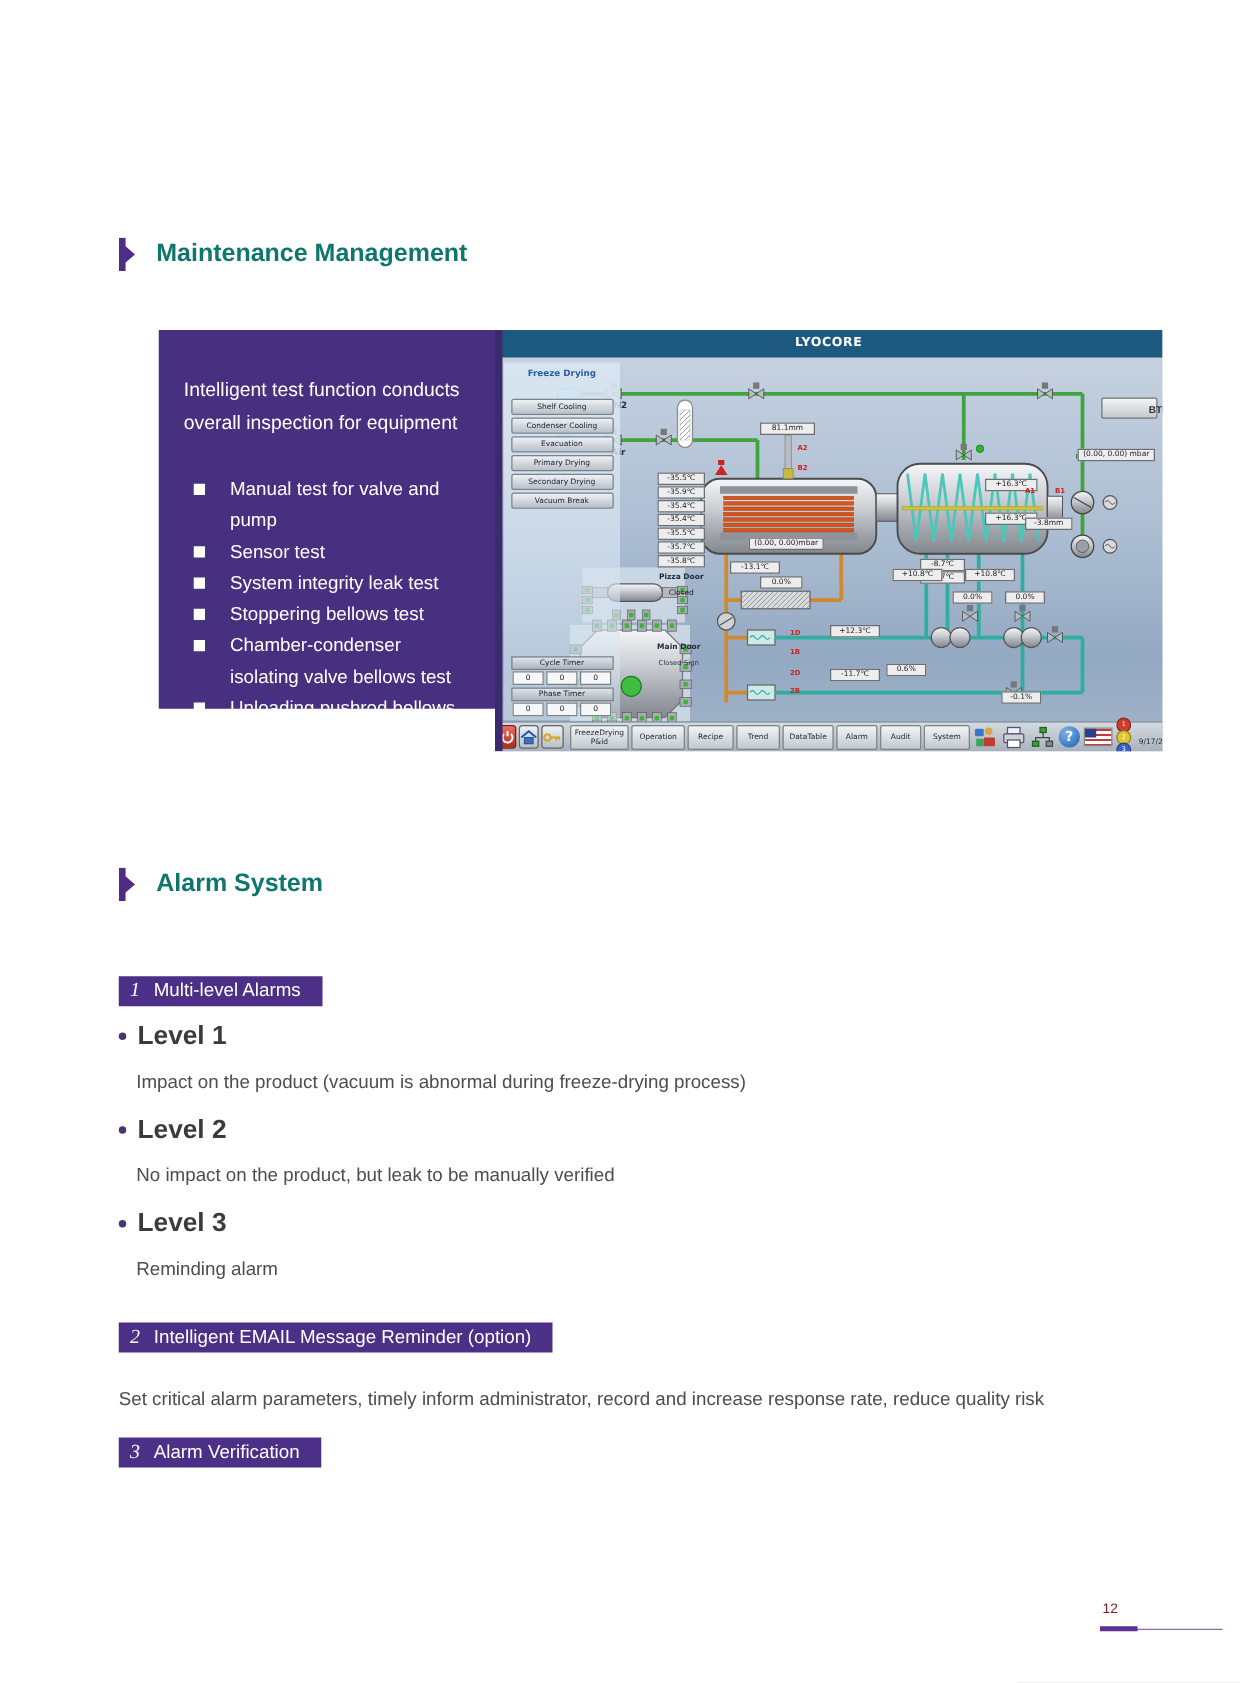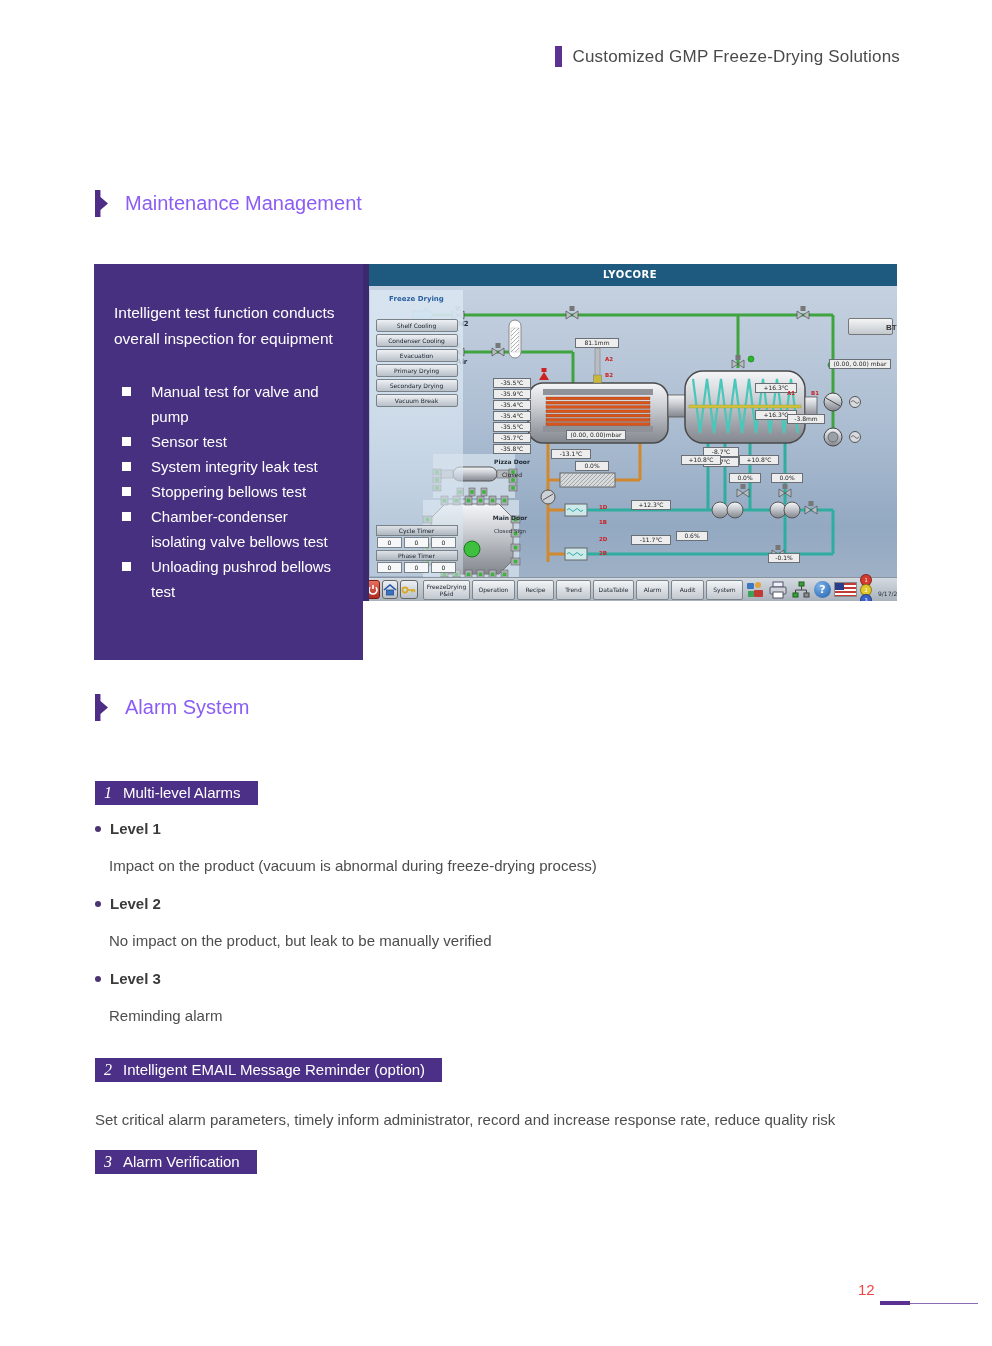--- a/index.html
+++ b/index.html
@@ -8,26 +8,26 @@
 
   
   .doc-header{position:absolute;top:46px;right:92px;display:flex;align-items:center;gap:10px;}
   .hdr-bar{width:7px;height:21px;background:#5b3191;}
   .hdr-title{font-size:17px;color:#4a4a4a;letter-spacing:.2px;}
 
   
   .sec-head{position:absolute;left:95px;display:flex;align-items:center;gap:17px;}
   .flag{width:13px;height:27px;background:#4f2d86;
         clip-path:polygon(0 0,42% 0,42% 26%,100% 50%,42% 74%,42% 100%,0 100%);}
-  .sec-title{font-size:20px;font-weight:400;color:#8b5cf6;}
+  .sec-title{font-size:20px;font-weight:700;color:#0f766e;}
 
   
   .content-row{position:absolute;top:264px;left:94px;display:flex;}
-  .feature-panel{width:269px;height:396px;background:#473080;color:#fff;box-sizing:border-box;
-                 padding:36px 18px 0 20px;}
+  .feature-panel{width:269px;height:303px;background:#473080;color:#fff;box-sizing:border-box;
+                 padding:36px 18px 0 20px;margin-left:33px;}
   .feature-intro{font-size:15.5px;line-height:26px;margin:0 0 27px;}
   .feature-list{list-style:none;margin:0;padding:0;}
   .feature-list li{position:relative;padding-left:37px;font-size:15px;line-height:25px;}
   .sq{position:absolute;left:8px;top:8px;width:9px;height:9px;background:#fff;}
 
   
   .hmi{position:relative;width:534px;height:337px;overflow:hidden;
        background:linear-gradient(180deg,#c9d4e2 0%,#aebfd3 45%,#93a9c2 78%,#a3b4c8 100%);
        font-family:"DejaVu Sans",sans-serif;}
   .hmi-titlebar{position:absolute;top:0;left:0;right:0;height:22px;background:#1e5a80;
@@ -78,40 +78,36 @@
   .alarm-lights{display:flex;flex-direction:column;gap:0;}
   .alight{width:10px;height:10px;border-radius:50%;font-size:5px;color:#fff;text-align:center;
           line-height:10px;margin:-1px 0;border:.5px solid rgba(0,0,0,.35);}
   .tb-clock{font-size:6px;color:#1d2833;text-align:right;line-height:8px;margin-left:3px;white-space:nowrap;}
 
   
   .badge{position:absolute;left:95px;background:#4c2f86;color:#fff;height:23px;display:flex;
          align-items:center;gap:11px;padding:0 17px 1px 9px;font-size:15px;}
   .badge-num{font-style:italic;font-family:"Liberation Serif",serif;font-size:16px;}
   .levels{position:absolute;top:818px;left:95px;width:720px;}
-  .level-label{display:flex;align-items:center;gap:9px;font-weight:700;color:#3b3b3b;font-size:15px;
+  .level-label{display:flex;align-items:center;gap:9px;font-weight:700;color:#3b3b3b;font-size:21px;
                line-height:22px;margin:0 0 15px;}
   .dot{width:6px;height:6px;border-radius:50%;background:#4a3572;}
   .level-desc{color:#4d4d4d;font-size:15px;line-height:22px;margin:0 0 16px 14px;}
   .para{position:absolute;left:95px;color:#4d4d4d;font-size:15px;width:830px;}
 
   
-  .page-num{position:absolute;top:1281px;left:858px;font-size:15px;color:#ef4444;}
+  .page-num{position:absolute;top:1281px;left:882px;font-size:11px;color:#7f1d1d;}
   .pn-line{position:absolute;top:1303px;left:880px;width:98px;height:1px;background:#8a6cb5;}
   .pn-thick{position:absolute;top:1301px;left:880px;width:30px;height:4px;background:#5b3191;}
 </style>
 </head>
 <body>
 
 <div class="page">
 
-  <div class="doc-header">
-    <span class="hdr-bar"></span>
-    <span class="hdr-title">Customized GMP Freeze-Drying Solutions</span>
-  </div>
 
   <div class="sec-head" style="top:190px;">
     <span class="flag"></span>
     <span class="sec-title">Maintenance Management</span>
   </div>
 
   <div class="content-row">
 
     <div class="feature-panel">
       <p class="feature-intro">Intelligent test function conducts overall inspection for equipment</p>

